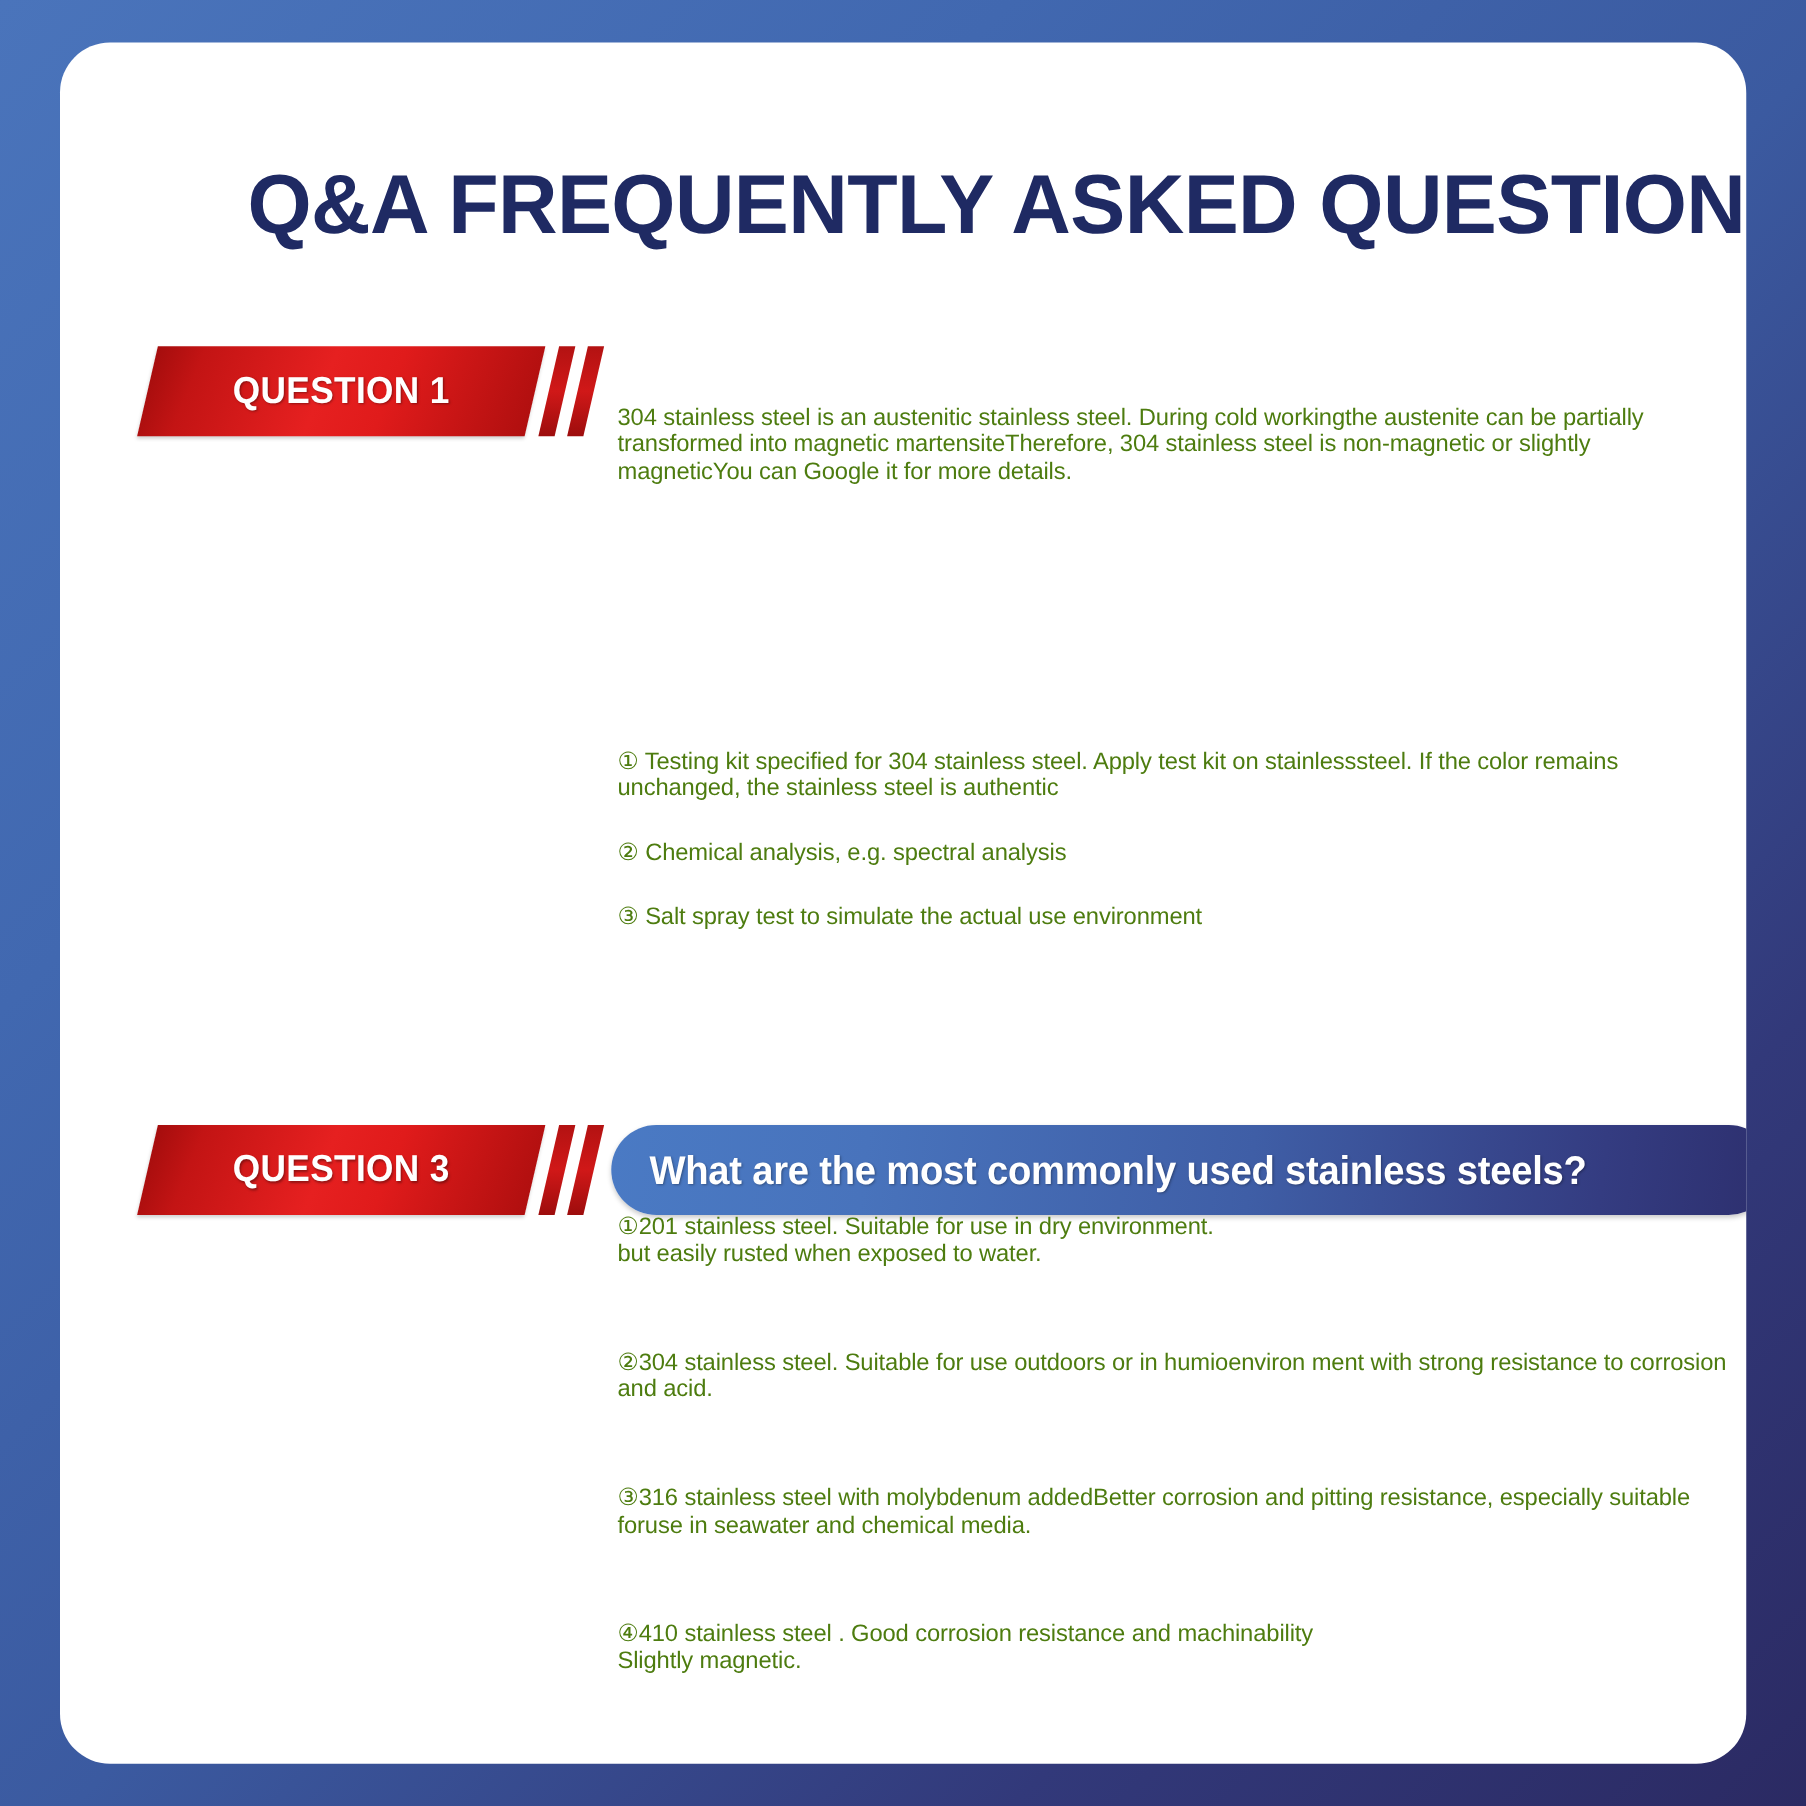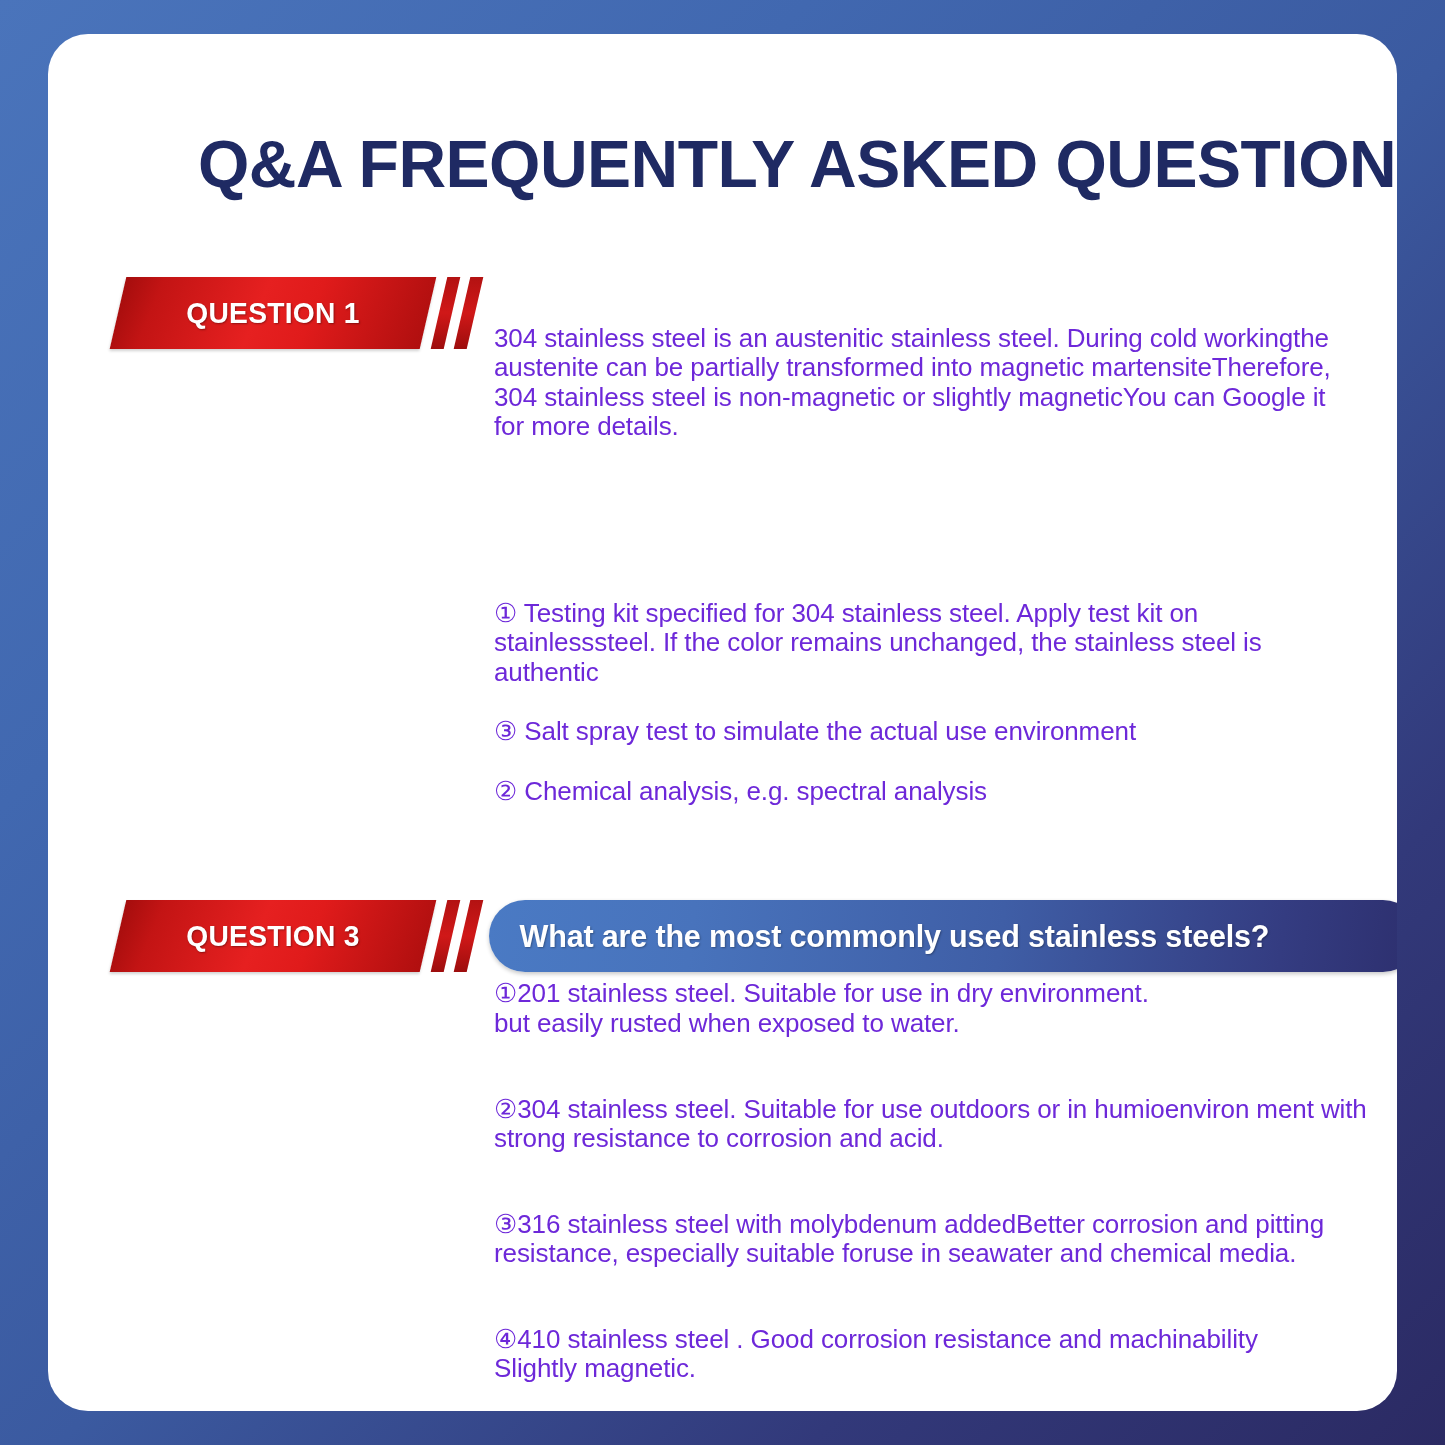--- a/index.html
+++ b/index.html
@@ -116,29 +116,29 @@
     letter-spacing: -0.2px;
     transform: scaleX(0.955);
     transform-origin: left center;
     white-space: nowrap;
     text-shadow: 1px 1px 2px rgba(0,0,0,0.30);
   }
 
   
   .answer {
     position: absolute;
-    color: #6d28d9;
-    font-size: 26px;
+    color: #4d7c0f;
+    font-size: 19px;
     line-height: 1.13;
     font-weight: 400;
     letter-spacing: -0.1px;
   }
   .answer p { margin: 0; }
   .answer p + p { margin-top: 30px; }
-  .tight p + p { margin-top: 27px; }
+  .tight p + p { margin-top: 44px; }
 </style>
 </head>
 <body>
 
 <div id="card">
 
   <div id="title">Q&amp;A FREQUENTLY ASKED QUESTIONS</div>
 
   <div class="qrow" style="top:243px;">
     <div class="banner"></div>
@@ -147,22 +147,22 @@
     <div class="slash s2"></div>
   </div>
 
   <div class="answer" style="left:446px; top:290px; width:850px;">
     <p>304 stainless steel is an austenitic stainless steel. During cold workingthe austenite can be partially transformed into magnetic martensiteTherefore, 304 stainless steel is non-magnetic or slightly magneticYou can Google it for more details.</p>
   </div>
 
 
   <div class="answer" style="left:446px; top:565px; width:810px;">
     <p>① Testing kit specified for 304 stainless steel. Apply test kit on stainlesssteel. If the color remains unchanged, the stainless steel is authentic</p>
+    <p>② Chemical analysis, e.g. spectral analysis</p>
     <p>③ Salt spray test to simulate the actual use environment</p>
-    <p>② Chemical analysis, e.g. spectral analysis</p>
   </div>
 
   <div class="qrow" style="top:866px;">
     <div class="banner"></div>
     <div class="banner-label">QUESTION 3</div>
     <div class="slash s1"></div>
     <div class="slash s2"></div>
     <div class="pill">
       <div class="pill-text">What are the most commonly used stainless steels?</div>
     </div>

